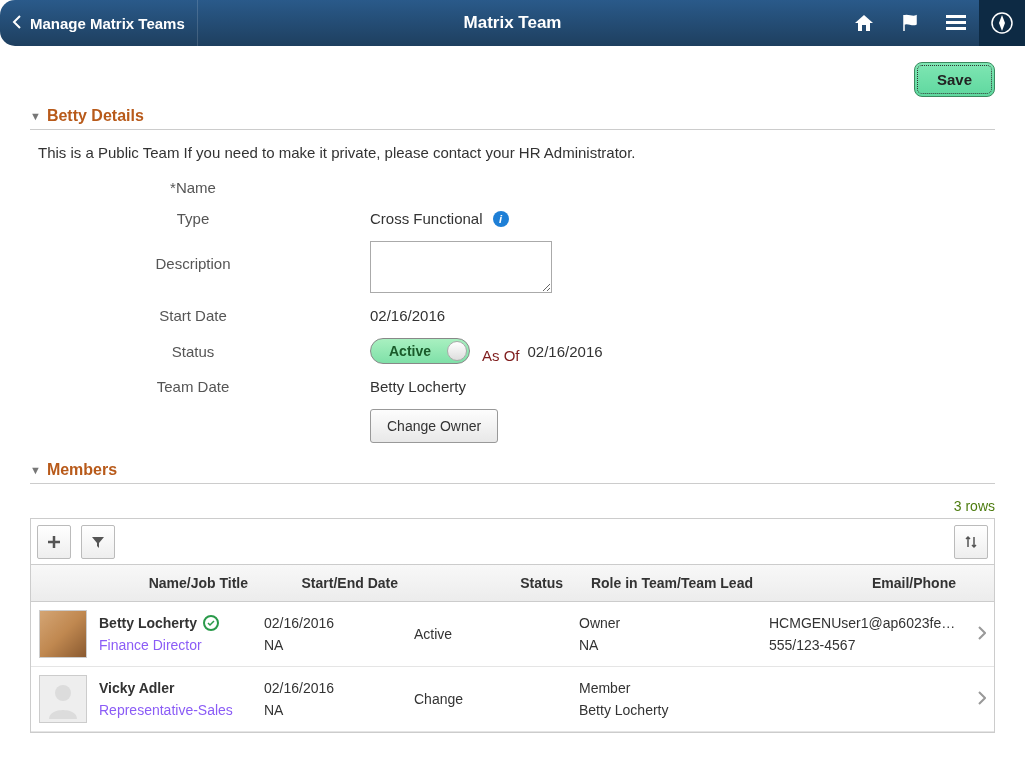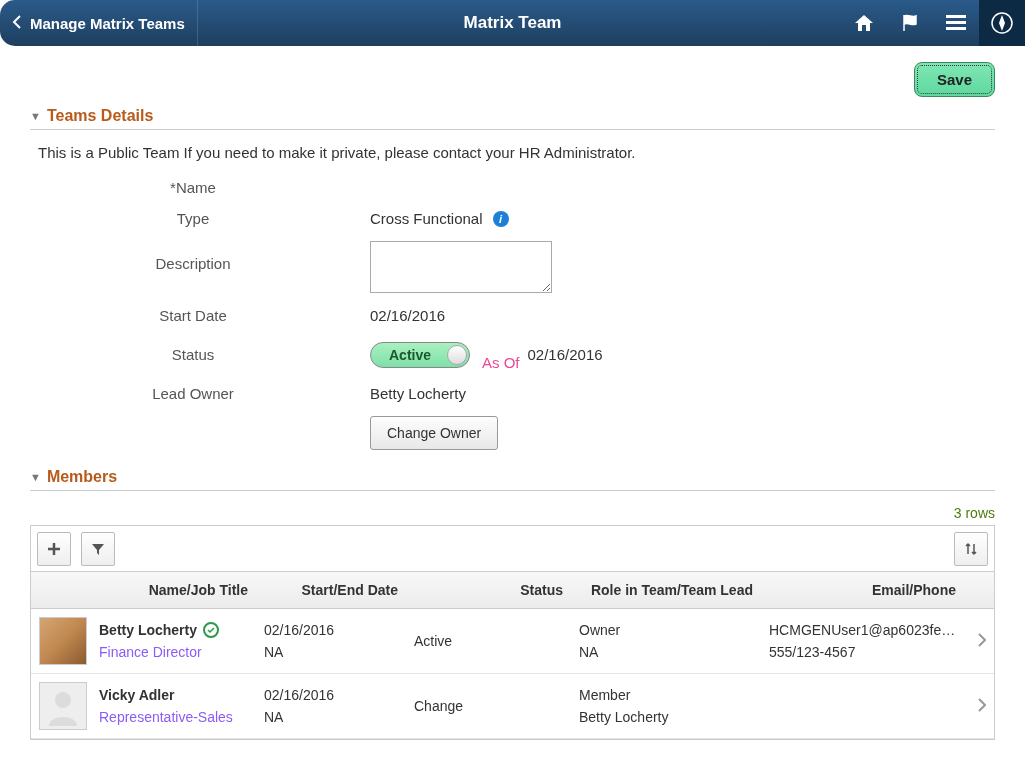--- a/index.html
+++ b/index.html
@@ -167,21 +167,21 @@
   .toggle .knob {
     position: absolute;
     right: 2px;
     top: 2px;
     width: 20px;
     height: 20px;
     border-radius: 50%;
     background: linear-gradient(to bottom, #fff, #ddd);
     border: 1px solid #aaa;
   }
-  .asof { margin: 16px 8px 0 4px; color: #ec4899; }
+  .asof { margin: 8px 8px 0 4px; color: #7f1d1d; }
   .change-owner-btn {
     background: linear-gradient(to bottom, #fdfdfd, #e8e8e8);
     border: 1px solid #999;
     padding: 8px 16px;
     font-size: 14px;
     font-weight: normal;
     border-radius: 3px;
     cursor: pointer;
     color: #333;
   }
@@ -334,21 +334,21 @@
 </div>
 
 <div class="content">
 
   <div class="save-row">
     <button class="save-btn">Save</button>
   </div>
 
   <div class="section-header">
     <span class="tri">▼</span>
-    <span class="title">Teams Details</span>
+    <span class="title">Betty Details</span>
   </div>
 
   <div class="info-text">This is a Public Team If you need to make it private, please contact your HR Administrator.</div>
 
   <div class="form-row">
     <div class="form-label">*Name</div>
   </div>
 
   <div class="form-row">
     <div class="form-label">Type</div>
@@ -376,21 +376,21 @@
       <span class="toggle">
         <span class="label">Active</span>
         <span class="knob"></span>
       </span>
       <span class="asof">As Of</span>
       <span>02/16/2016</span>
     </div>
   </div>
 
   <div class="form-row">
-    <div class="form-label">Lead Owner</div>
+    <div class="form-label">Team Date</div>
     <div class="form-value">Betty Locherty</div>
   </div>
 
   <div class="form-row">
     <div class="form-label"></div>
     <div class="form-value">
       <button class="change-owner-btn">Change Owner</button>
     </div>
   </div>
 

